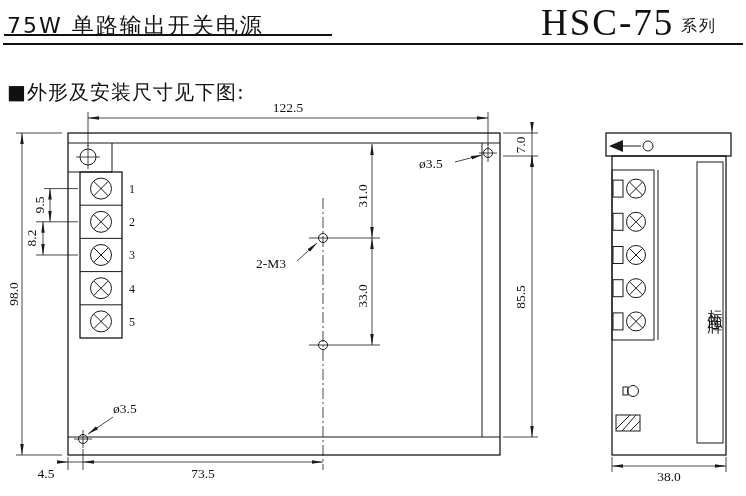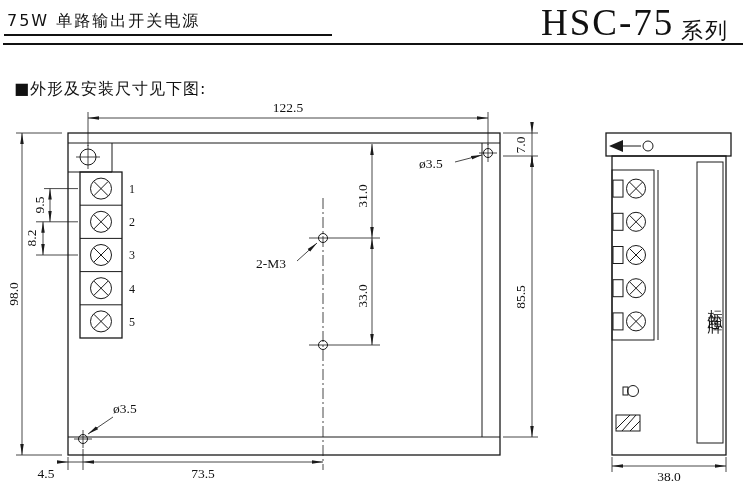--- a/index.html
+++ b/index.html
@@ -1,25 +1,25 @@
 <!DOCTYPE html>
 <html><head>
 <meta charset="utf-8">
 <style>
   *{margin:0;padding:0;box-sizing:border-box}
   html,body{background:#fff}
   .page{position:relative;width:746px;height:496px;background:#ffffff;color:#111;overflow:hidden;
         font-family:"DejaVu Sans","Liberation Sans",sans-serif}
-  .hdr-title{position:absolute;left:7px;top:11px;font-size:16px;letter-spacing:2px;white-space:nowrap}
+  .hdr-title{position:absolute;left:7px;top:11px;font-size:22px;letter-spacing:2px;white-space:nowrap}
   .hdr-model{position:absolute;left:541px;top:1px;font-size:37px;letter-spacing:2px;
              font-family:"Liberation Serif","DejaVu Serif",serif}
-  .hdr-series{position:absolute;left:681px;top:16px;font-size:22px;letter-spacing:2px}
+  .hdr-series{position:absolute;left:681px;top:16px;font-size:16px;letter-spacing:2px}
   .rule-a{position:absolute;left:4px;top:34px;width:328px;height:0;border-top:2px solid #111}
   .rule-b{position:absolute;left:3px;top:43px;width:740px;height:0;border-top:2px solid #111}
-  .caption{position:absolute;left:14px;top:79px;font-size:16px;letter-spacing:1px;white-space:nowrap}
+  .caption{position:absolute;left:7px;top:79px;font-size:20px;letter-spacing:1px;white-space:nowrap}
   svg.draw{position:absolute;left:0;top:0}
   .ol{stroke:#1a1a1a;stroke-width:1.3;fill:none}
   .ol2{stroke:#1a1a1a;stroke-width:1;fill:none}
   .dl{stroke:#1a1a1a;stroke-width:0.8;fill:none}
   .cl{stroke:#1a1a1a;stroke-width:0.8;fill:none;stroke-dasharray:11 3 2 3}
   text.dim{font-family:"Liberation Serif","DejaVu Serif",serif;font-size:13.5px;fill:#111;stroke:none}
   text.tnum{font-family:"Liberation Serif","DejaVu Serif",serif;font-size:12px;fill:#111;stroke:none}
   .vlabel{position:absolute;left:698px;top:252px;width:26px;height:104px;
           writing-mode:vertical-rl;text-orientation:upright;font-size:15px;
           letter-spacing:5px;text-align:center}

